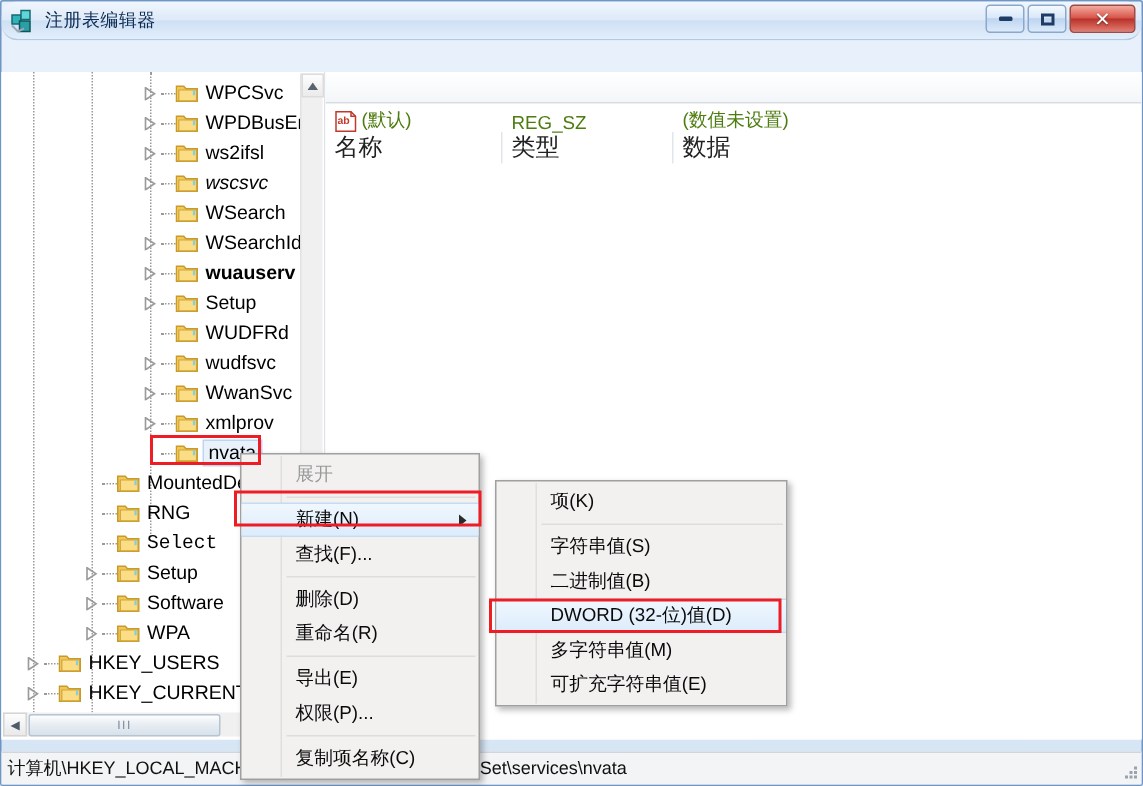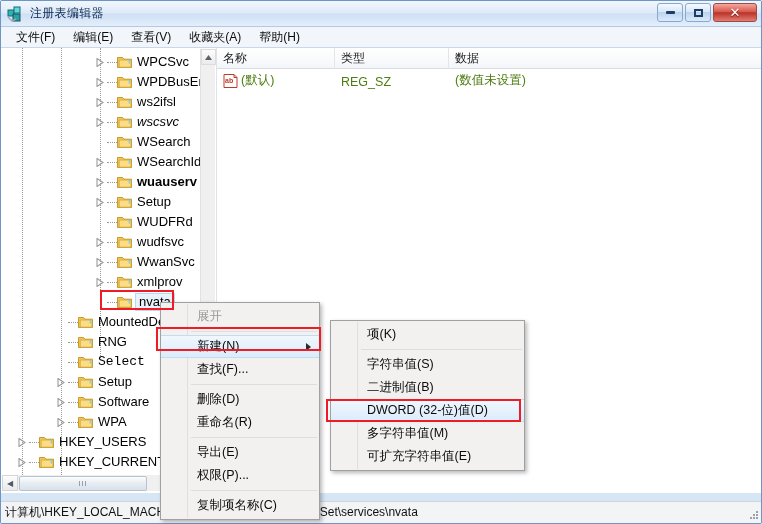--- a/index.html
+++ b/index.html
@@ -26,21 +26,21 @@
     background: linear-gradient(to bottom, #e8f1fb 0%, #d6e5f5 100%);
     border-radius: 2px;
   }
 
   
   .titlebar {
     position: absolute;
     left: 1px; top: 1px; width: 760px; height: 26px;
     background: linear-gradient(to bottom, #f0f6fd 0%, #dfeaf8 48%, #cfe0f4 52%, #e2eefb 100%);
     border-bottom: 1px solid #b4c9e2;
-    display: flex; align-items: center;
+    display: flex; align-items: center; border-radius: 11px;
   }
   .title-icon {
     width: 18px; height: 18px;
     margin-left: 5px; margin-right: 6px;
     position: relative;
     flex: 0 0 auto;
   }
   .title-icon svg { display:block; }
   .title-text {
     font-size: 12px;
@@ -186,26 +186,27 @@
     background: #ffffff;
     overflow: hidden;
   }
   .list-header {
     height: 21px;
     display: flex;
     background: linear-gradient(to bottom, #ffffff, #f3f6f9);
     border-bottom: 1px solid #d9dde2;
   }
   .col {
-    font-size: 12px; color: #222;
+    font-size: 16px; color: #222;
     display: flex; align-items: center;
     padding-left: 6px;
     border-right: 1px solid #e2e6ea;
     height: 21px;
     white-space: nowrap;
+    margin-top: 40px;
   }
   .col.c0 { width: 118px; }
   .col.c1 { width: 114px; }
   .col.c2 { flex: 1; border-right: none; }
   .list-row {
     height: 20px; display: flex; align-items: flex-end;
     font-size: 12.5px; color: #4d7c0f;
   }
   .cell { padding-left: 6px; display: flex; align-items: center; white-space: nowrap; }
   .cell.c0 { width: 118px; }
@@ -308,27 +309,20 @@
       </div>
       <div class="wbtn">
         <span class="max-box"></span>
       </div>
       <div class="wbtn close">
         <span class="glyph">✕</span>
       </div>
     </div>
   </div>
 
-  <div class="menubar">
-    <div class="menuitem">文件(F)</div>
-    <div class="menuitem">编辑(E)</div>
-    <div class="menuitem">查看(V)</div>
-    <div class="menuitem">收藏夹(A)</div>
-    <div class="menuitem">帮助(H)</div>
-  </div>
 
   <div class="content">
 
     <div class="tree-pane">
       <div class="tree-inner" id="tree-inner">
         <div class="guide" style="left:21px"></div>
         <div class="guide" style="left:60px"></div>
         <div class="guide" style="left:99px;top:0;height:310px"></div>
       <div class="row" style="top: 4px; left: 92px;">
             <span class="arrow">

